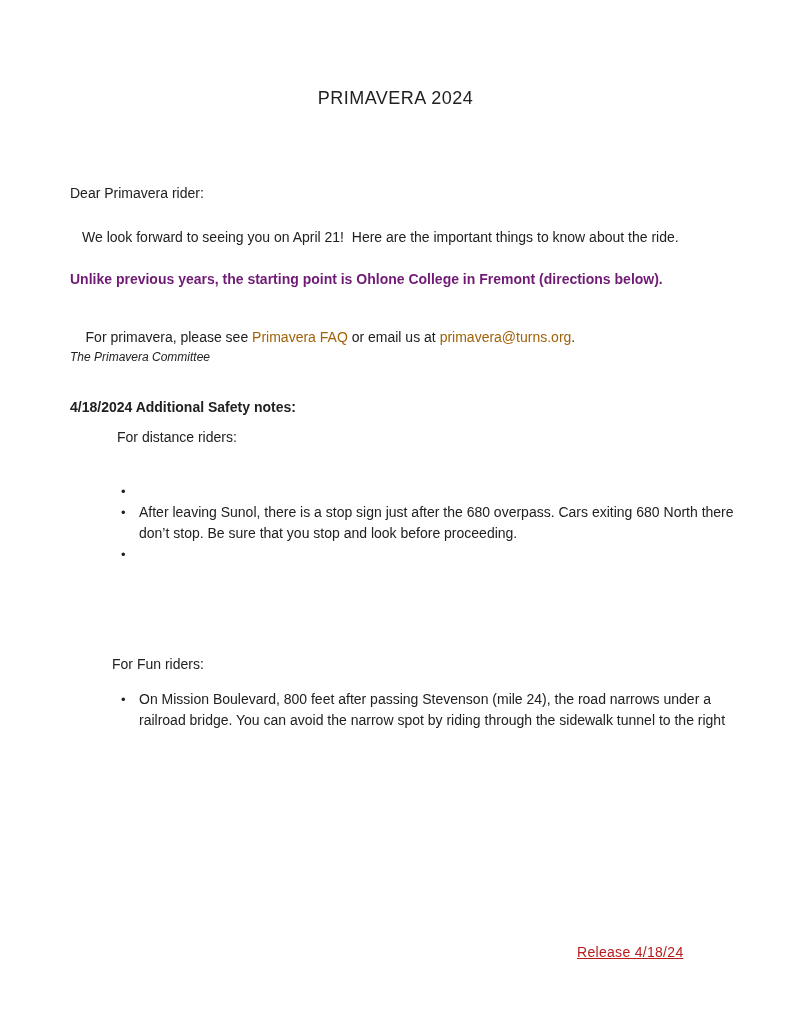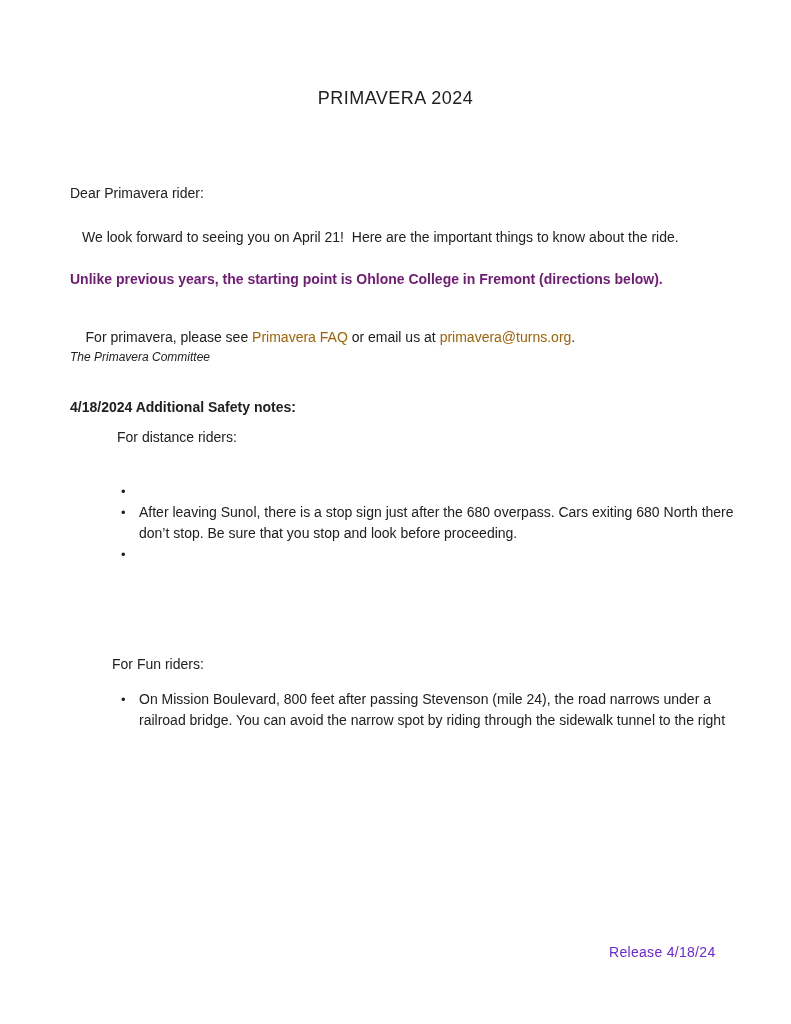--- a/index.html
+++ b/index.html
@@ -72,23 +72,24 @@
     width: 18px;
     flex: 0 0 18px;
     font-size: 13px;
   }
   .bullet-text {
     white-space: pre-line;
     max-width: 600px;
   }
   .footer-release {
     top: 944px;
-    left: 609px;
-    color: #6d28d9;
+    left: 577px;
+    color: #b91c1c;
     letter-spacing: 0.3px;
+    text-decoration: underline;
   }
 </style>
 </head>
 <body>
 
 <div class="page">
 
   <div class="doc-title">PRIMAVERA 2024</div>
 
   <div class="abs salutation">Dear Primavera rider:</div>

